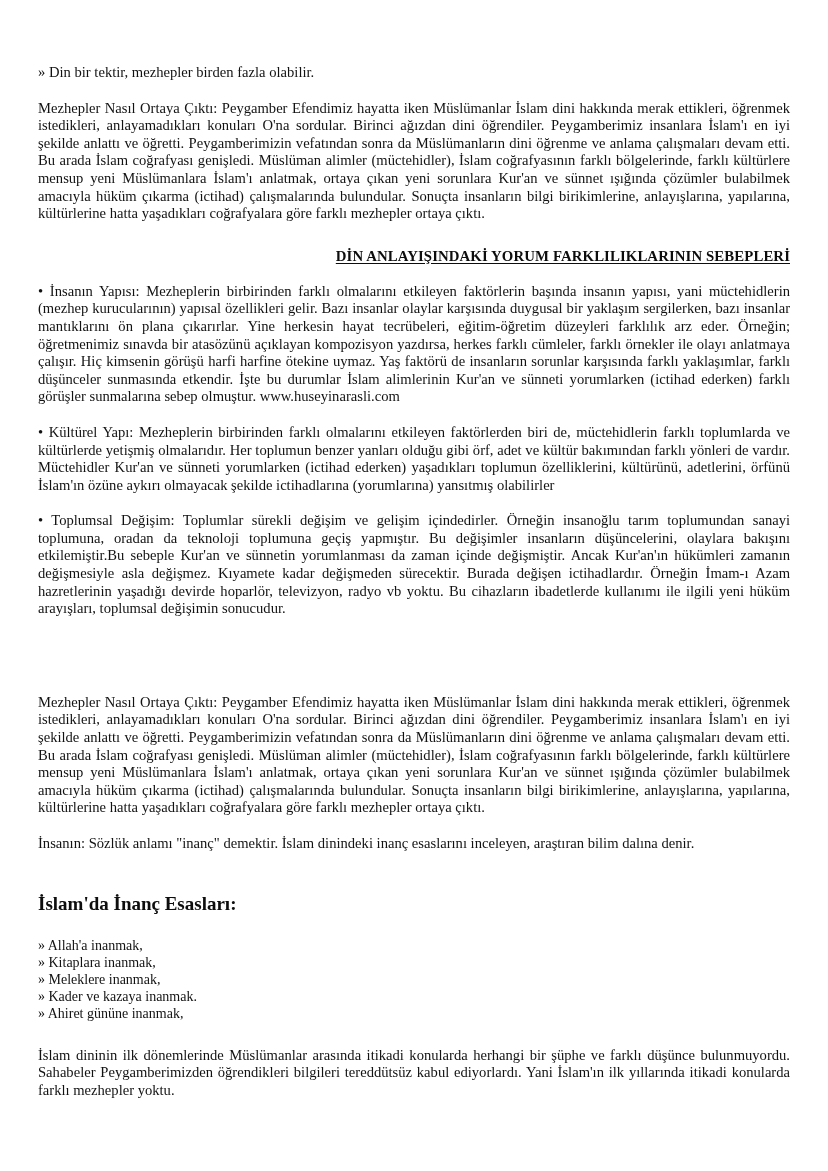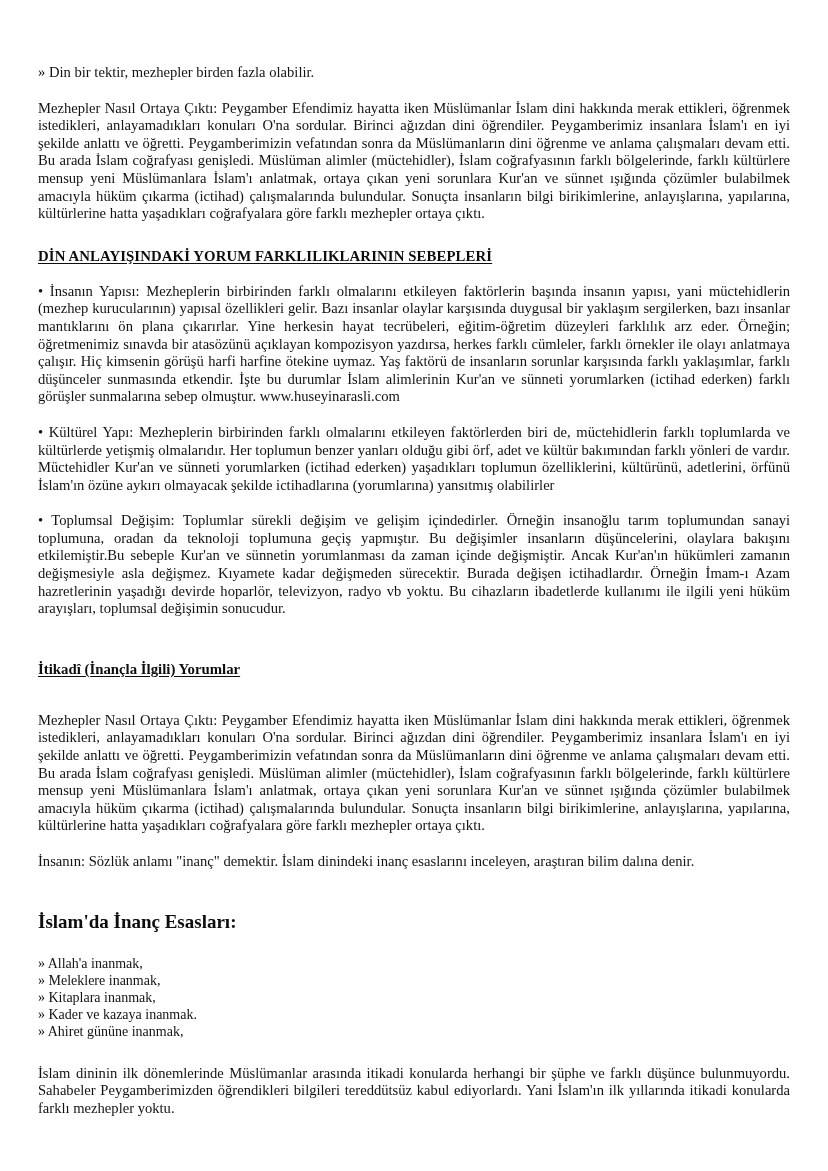--- a/index.html
+++ b/index.html
@@ -57,20 +57,21 @@
 
   .section-heading {
     font-size: 14.8px;
     line-height: 18px;
     font-weight: bold;
     text-decoration: underline;
     text-underline-offset: 2px;
     margin: 0;
     letter-spacing: 0.1px;
     color: #0d0d0d;
+    text-align: right;
   }
   .sub-heading {
     font-size: 14.8px;
     line-height: 18px;
     font-weight: bold;
     text-decoration: underline;
     text-underline-offset: 2px;
     margin: 0;
     color: #0d0d0d;
   }
@@ -137,21 +138,20 @@
 
     <div class="spacer-md"></div>
 
     <p class="para last-flush">
       <span class="bullet-mark">•</span>
       <span class="run-bold">Toplumsal Değişim:</span><span> Toplumlar sürekli değişim ve gelişim içindedirler. Örneğin insanoğlu tarım toplumundan sanayi toplumuna, oradan da teknoloji toplumuna geçiş yapmıştır. Bu değişimler insanların düşüncelerini, olaylara bakışını etkilemiştir.Bu sebeple Kur'an ve sünnetin yorumlanması da zaman içinde değişmiştir. Ancak Kur'an'ın hükümleri zamanın değişmesiyle asla değişmez. Kıyamete kadar değişmeden sürecektir. Burada değişen ictihadlardır. Örneğin İmam-ı Azam hazretlerinin yaşadığı devirde hoparlör, televizyon, radyo vb yoktu. Bu cihazların ibadetlerde kullanımı ile ilgili yeni hüküm arayışları, toplumsal değişimin sonucudur.</span>
     </p>
 
     <div class="spacer-xxl"></div>
 
-    <h3 class="sub-heading">İtikadî (İnançla İlgili) Yorumlar</h3>
 
     <div class="spacer-xl"></div>
 
     <p class="para">
       <span class="run-bold">Mezhepler Nasıl Ortaya Çıktı:</span><span> Peygamber Efendimiz hayatta iken Müslümanlar İslam dini hakkında merak ettikleri, öğrenmek istedikleri, anlayamadıkları konuları O'na sordular. Birinci ağızdan dini öğrendiler. Peygamberimiz insanlara İslam'ı en iyi şekilde anlattı ve öğretti. Peygamberimizin vefatından sonra da Müslümanların dini öğrenme ve anlama çalışmaları devam etti. Bu arada İslam coğrafyası genişledi. Müslüman alimler (müctehidler), İslam coğrafyasının farklı bölgelerinde, farklı kültürlere mensup yeni Müslümanlara İslam'ı anlatmak, ortaya çıkan yeni sorunlara Kur'an ve sünnet ışığında çözümler bulabilmek amacıyla hüküm çıkarma (ictihad) çalışmalarında bulundular. Sonuçta insanların bilgi birikimlerine, anlayışlarına, yapılarına, kültürlerine hatta yaşadıkları coğrafyalara göre farklı mezhepler ortaya çıktı.</span>
     </p>
 
     <div class="spacer-md"></div>
 
     <p class="para last-flush">
@@ -159,22 +159,22 @@
     </p>
 
     <div class="spacer-xxl"></div>
 
     <h3 class="plain-heading">İslam'da İnanç Esasları:</h3>
 
     <div class="spacer-lg"></div>
 
     <ul class="arrow-list">
       <li>» Allah'a inanmak,</li>
+      <li>» Kitaplara inanmak,</li>
       <li>» Meleklere inanmak,</li>
-      <li>» Kitaplara inanmak,</li>
       <li>» Kader ve kazaya inanmak.</li>
       <li>» Ahiret gününe inanmak,</li>
     </ul>
 
     <div class="spacer-lg"></div>
 
     <p class="para last-flush">İslam dininin ilk dönemlerinde Müslümanlar arasında itikadi konularda herhangi bir şüphe ve farklı düşünce bulunmuyordu. Sahabeler Peygamberimizden öğrendikleri bilgileri tereddütsüz kabul ediyorlardı. Yani İslam'ın ilk yıllarında itikadi konularda farklı mezhepler yoktu.</p>
 
   </div>
 </div>

